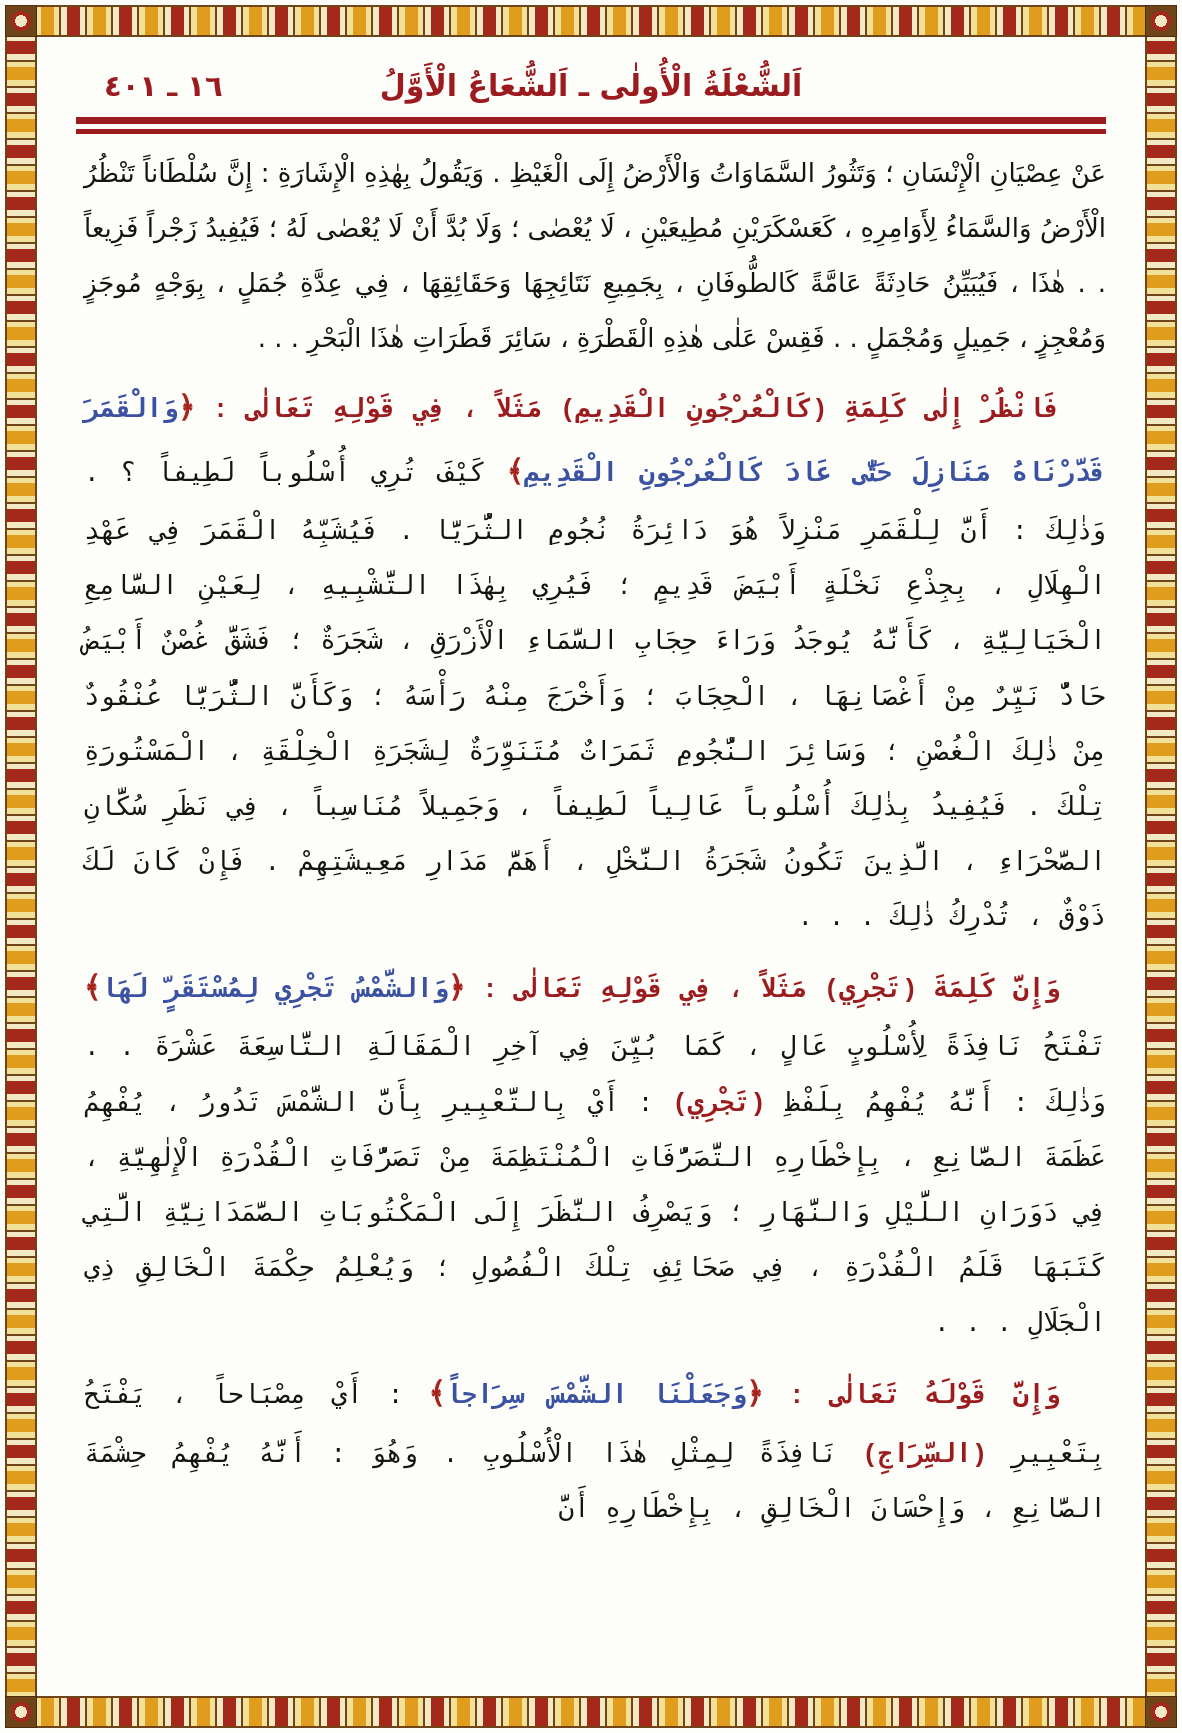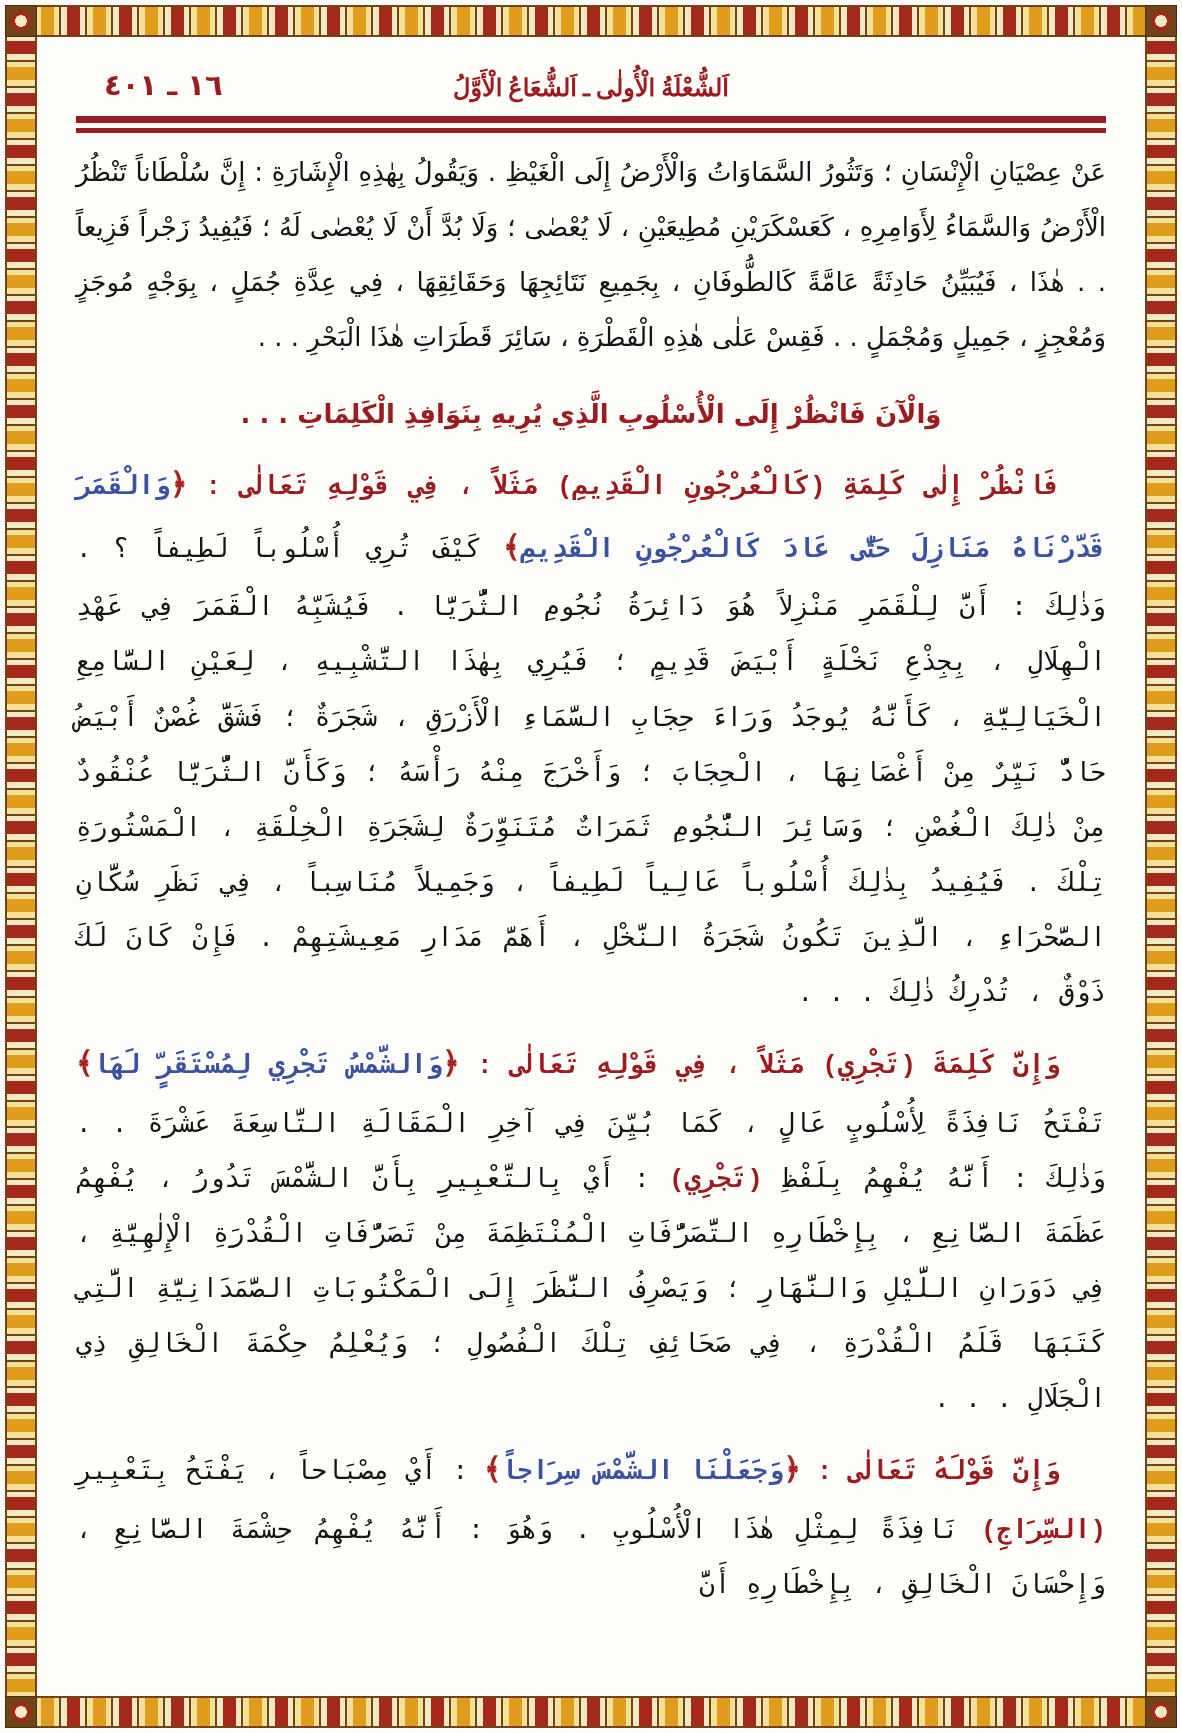--- a/index.html
+++ b/index.html
@@ -40,29 +40,29 @@
     box-sizing:border-box;
   }
 
   
   .header{direction:ltr;display:grid;grid-template-columns:1fr auto 1fr;align-items:end;}
   .page-num{
     justify-self:start;color:#9b1b1e;font-weight:bold;font-size:29px;
     direction:rtl;padding-left:28px;white-space:nowrap;
   }
   .title{
-    color:#9b1b1e;font-weight:bold;font-size:24px;white-space:nowrap;
-    direction:rtl;text-align:right;font-family:Liberation Serif, serif;
+    color:#9b1b1e;font-weight:bold;font-size:30px;white-space:nowrap;
+    direction:rtl;text-align:right;
   }
   .rule{margin-top:14px;border-top:7px solid #9b1b1e;border-bottom:5px solid #9b1b1e;height:5px;}
 
   
   .body-text{margin-top:6px;}
   .body-text p{
-    margin:12px 0 0 0;font-size:26px;line-height:2.12;color:#141414;
+    margin:12px 0 0 8px;font-size:26px;line-height:2.12;color:#141414;
     text-align:justify;
   }
   .body-text p.center{text-align:center;margin-top:22px;margin-bottom:10px;}
   .body-text p.indent{text-indent:46px;font-family:Liberation Mono, monospace;}
   .run-black{color:#141414;}
   .run-red{color:#9b1b1e;font-weight:bold;}
   .run-blue{color:#3b52a3;font-weight:bold;}
   .run-bracket{color:#a9231e;font-weight:bold;font-size:1.15em;}
 </style>
 </head>
@@ -84,20 +84,19 @@
     <div class="header">
       <div class="page-num">١٦ ـ ٤٠١</div>
       <div class="title">اَلشُّعْلَةُ الْأُولٰى ـ اَلشُّعَاعُ الْأَوَّلُ</div>
       <div></div>
     </div>
 
     <div class="rule"></div>
 
     <div class="body-text" id="body-text">
         <p class=""><span class="run-black">عَنْ عِصْيَانِ الْإِنْسَانِ ؛ وَتَثُورُ السَّمَاوَاتُ وَالْأَرْضُ إِلَى الْغَيْظِ . وَيَقُولُ بِهٰذِهِ الْإِشَارَةِ : إِنَّ سُلْطَاناً تَنْظُرُ الْأَرْضُ وَالسَّمَاءُ لِأَوَامِرِهِ ، كَعَسْكَرَيْنِ مُطِيعَيْنِ ، لَا يُعْصٰى ؛ وَلَا بُدَّ أَنْ لَا يُعْصٰى لَهُ ؛ فَيُفِيدُ زَجْراً فَزِيعاً . . هٰذَا ، فَيُبَيِّنُ حَادِثَةً عَامَّةً كَالطُّوفَانِ ، بِجَمِيعِ نَتَائِجِهَا وَحَقَائِقِهَا ، فِي عِدَّةِ جُمَلٍ ، بِوَجْهٍ مُوجَزٍ وَمُعْجِزٍ ، جَمِيلٍ وَمُجْمَلٍ . . فَقِسْ عَلٰى هٰذِهِ الْقَطْرَةِ ، سَائِرَ قَطَرَاتِ هٰذَا الْبَحْرِ . . .</span></p>
-        <p class="center "><span class="run-red">وَالْآنَ فَانْظُرْ إِلَى الْأُسْلُوبِ الَّذِي يُرِيهِ بِنَوَافِذِ الْكَلِمَاتِ . . .</span></p>
         <p class="indent"><span class="run-red">فَانْظُرْ إِلٰى كَلِمَةِ (كَالْعُرْجُونِ الْقَدِيمِ) مَثَلاً ، فِي قَوْلِهِ تَعَالٰى : </span><span class="run-bracket">﴿</span><span class="run-blue">وَالْقَمَرَ قَدَّرْنَاهُ مَنَازِلَ حَتّٰى عَادَ كَالْعُرْجُونِ الْقَدِيمِ</span><span class="run-bracket">﴾</span><span class="run-black"> كَيْفَ تُرِي أُسْلُوباً لَطِيفاً ؟ . وَذٰلِكَ : أَنَّ لِلْقَمَرِ مَنْزِلاً هُوَ دَائِرَةُ نُجُومِ الثُّرَيَّا . فَيُشَبِّهُ الْقَمَرَ فِي عَهْدِ الْهِلَالِ ، بِجِذْعِ نَخْلَةٍ أَبْيَضَ قَدِيمٍ ؛ فَيُرِي بِهٰذَا التَّشْبِيهِ ، لِعَيْنِ السَّامِعِ الْخَيَالِيَّةِ ، كَأَنَّهُ يُوجَدُ وَرَاءَ حِجَابِ السَّمَاءِ الْأَزْرَقِ ، شَجَرَةٌ ؛ فَشَقَّ غُصْنٌ أَبْيَضُ حَادٌّ نَيِّرٌ مِنْ أَغْصَانِهَا ، الْحِجَابَ ؛ وَأَخْرَجَ مِنْهُ رَأْسَهُ ؛ وَكَأَنَّ الثُّرَيَّا عُنْقُودٌ مِنْ ذٰلِكَ الْغُصْنِ ؛ وَسَائِرَ النُّجُومِ ثَمَرَاتٌ مُتَنَوِّرَةٌ لِشَجَرَةِ الْخِلْقَةِ ، الْمَسْتُورَةِ تِلْكَ . فَيُفِيدُ بِذٰلِكَ أُسْلُوباً عَالِياً لَطِيفاً ، وَجَمِيلاً مُنَاسِباً ، فِي نَظَرِ سُكَّانِ الصَّحْرَاءِ ، الَّذِينَ تَكُونُ شَجَرَةُ النَّخْلِ ، أَهَمَّ مَدَارِ مَعِيشَتِهِمْ . فَإِنْ كَانَ لَكَ ذَوْقٌ ، تُدْرِكُ ذٰلِكَ . . .</span></p>
         <p class="indent"><span class="run-red">وَإِنَّ كَلِمَةَ (تَجْرِي) مَثَلاً ، فِي قَوْلِهِ تَعَالٰى : </span><span class="run-bracket">﴿</span><span class="run-blue">وَالشَّمْسُ تَجْرِي لِمُسْتَقَرٍّ لَهَا</span><span class="run-bracket">﴾</span><span class="run-black"> تَفْتَحُ نَافِذَةً لِأُسْلُوبٍ عَالٍ ، كَمَا بُيِّنَ فِي آخِرِ الْمَقَالَةِ التَّاسِعَةَ عَشْرَةَ . . وَذٰلِكَ : أَنَّهُ يُفْهِمُ بِلَفْظِ </span><span class="run-red">(تَجْرِي)</span><span class="run-black"> : أَيْ بِالتَّعْبِيرِ بِأَنَّ الشَّمْسَ تَدُورُ ، يُفْهِمُ عَظَمَةَ الصَّانِعِ ، بِإِخْطَارِهِ التَّصَرُّفَاتِ الْمُنْتَظِمَةَ مِنْ تَصَرُّفَاتِ الْقُدْرَةِ الْإِلٰهِيَّةِ ، فِي دَوَرَانِ اللَّيْلِ وَالنَّهَارِ ؛ وَيَصْرِفُ النَّظَرَ إِلَى الْمَكْتُوبَاتِ الصَّمَدَانِيَّةِ الَّتِي كَتَبَهَا قَلَمُ الْقُدْرَةِ ، فِي صَحَائِفِ تِلْكَ الْفُصُولِ ؛ وَيُعْلِمُ حِكْمَةَ الْخَالِقِ ذِي الْجَلَالِ . . .</span></p>
         <p class="indent"><span class="run-red">وَإِنَّ قَوْلَهُ تَعَالٰى : </span><span class="run-bracket">﴿</span><span class="run-blue">وَجَعَلْنَا الشَّمْسَ سِرَاجاً</span><span class="run-bracket">﴾</span><span class="run-black"> : أَيْ مِصْبَاحاً ، يَفْتَحُ بِتَعْبِيرِ </span><span class="run-red">(السِّرَاجِ)</span><span class="run-black"> نَافِذَةً لِمِثْلِ هٰذَا الْأُسْلُوبِ . وَهُوَ : أَنَّهُ يُفْهِمُ حِشْمَةَ الصَّانِعِ ، وَإِحْسَانَ الْخَالِقِ ، بِإِخْطَارِهِ أَنَّ</span></p>
       </div>
 
   </div>
 </div>
 
 </body></html>

